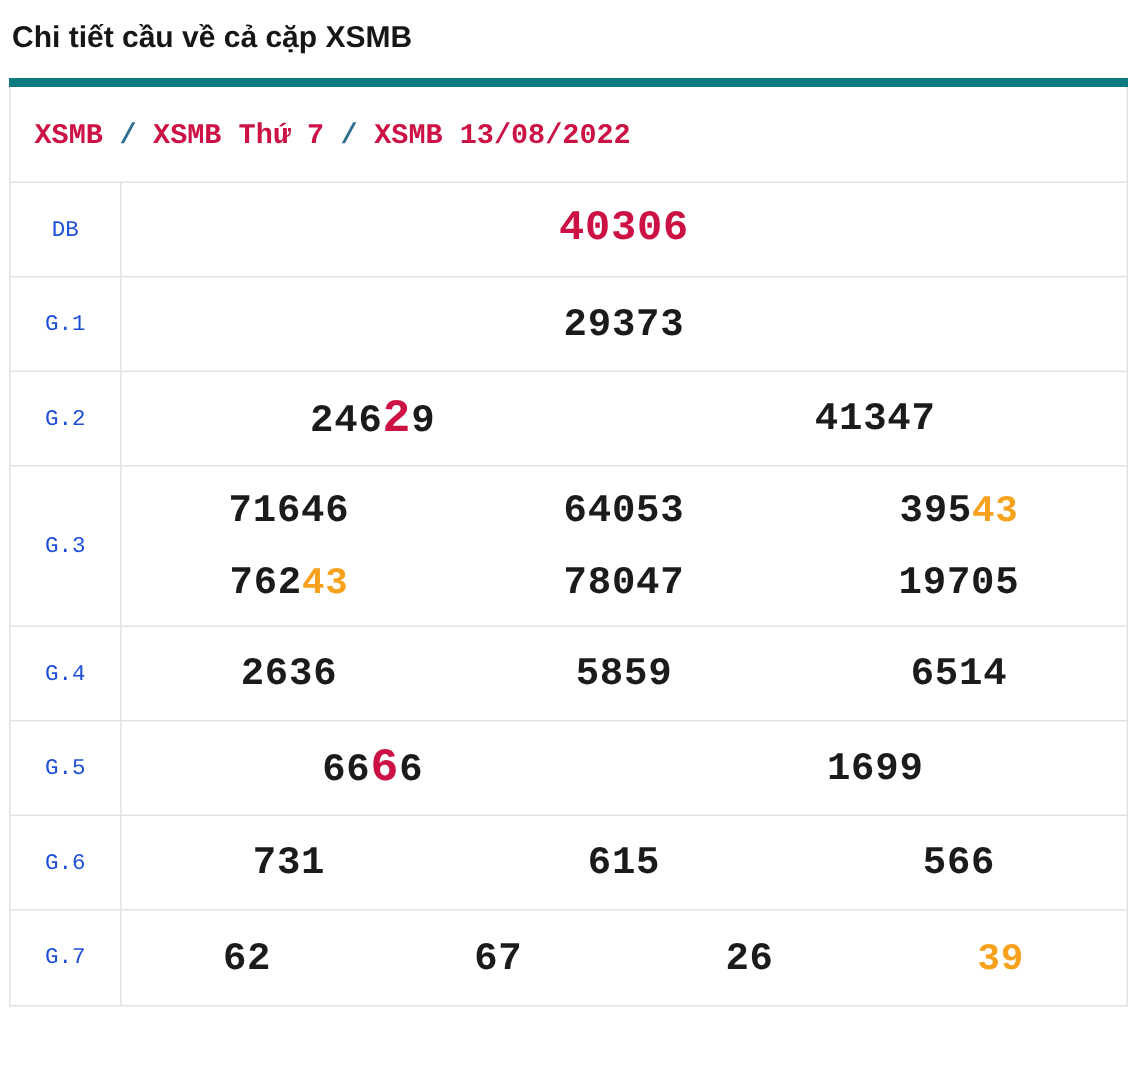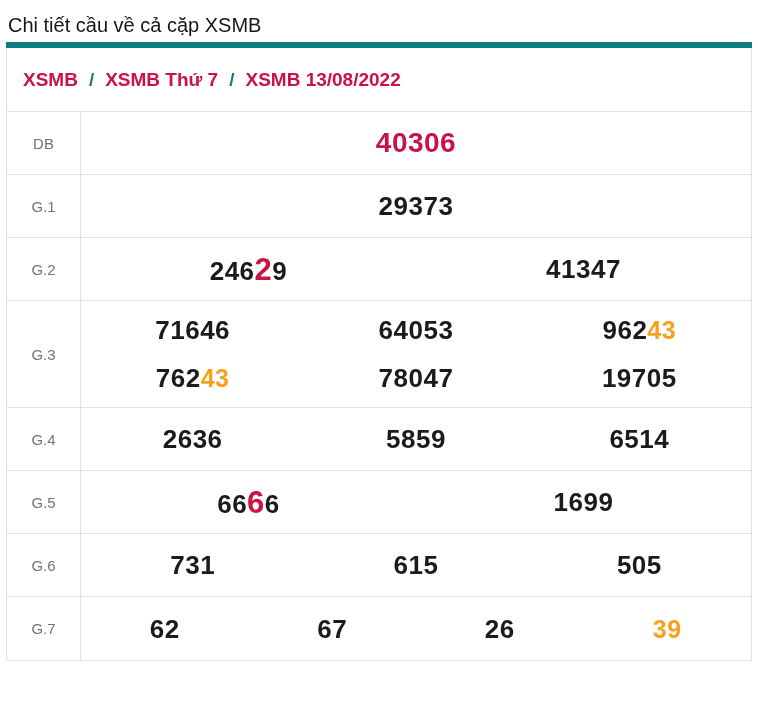--- a/index.html
+++ b/index.html
@@ -5,35 +5,36 @@
   * { box-sizing: border-box; }
   html, body { margin: 0; padding: 0; }
   body {
     width: 758px; height: 718px;
     background: #ffffff;
     font-family: "Liberation Sans", sans-serif;
     overflow: hidden;
   }
   .page-title {
     font-size: 20px;
-    font-weight: 400;
+    font-weight: 700;
     color: #161616;
-    padding: 13px 8px 5px 8px;
+    padding: 13px 8px 15px 8px;
     line-height: 24px;
   }
   .accent-bar {
     height: 6px;
     margin: 0 6px;
     background: var(--teal, #0c7c80);
   }
   .board {
     margin: 0 6px;
     border: 1px solid var(--border, #e2e2e2);
     border-top: none;
     background: #fff;
+    font-family: Liberation Mono, monospace;
   }
   .breadcrumb {
     height: 64px;
     display: flex;
     align-items: center;
     gap: 11px;
     padding: 0 16px;
     border-bottom: 1px solid var(--border, #e2e2e2);
     font-size: 19px;
     font-weight: 700;
@@ -52,21 +53,21 @@
     min-height: 63px;
     border-bottom: 1px solid var(--border, #e2e2e2);
   }
   .prize-row:last-child { border-bottom: none; }
   .row-label {
     flex: 0 0 74px;
     display: flex;
     align-items: center;
     justify-content: center;
     font-size: 15px;
-    color: #737373;
+    color: #1d4ed8;
     border-right: 1px solid var(--border, #e2e2e2);
   }
   .row-content {
     flex: 1;
     display: flex;
     flex-direction: column;
     justify-content: center;
     padding: 5px 0;
   }
   .prize-line {
@@ -127,21 +128,21 @@
             <div class="prize-cell"><span>41347</span></div>
           </div>
         </div>
       </div>
       <div class="prize-row">
         <div class="row-label">G.3</div>
         <div class="row-content">
           <div class="prize-line">
             <div class="prize-cell"><span>71646</span></div>
             <div class="prize-cell"><span>64053</span></div>
-            <div class="prize-cell"><span>962</span><span class="seg-orange">43</span></div>
+            <div class="prize-cell"><span>395</span><span class="seg-orange">43</span></div>
           </div>
           <div class="prize-line">
             <div class="prize-cell"><span>762</span><span class="seg-orange">43</span></div>
             <div class="prize-cell"><span>78047</span></div>
             <div class="prize-cell"><span>19705</span></div>
           </div>
         </div>
       </div>
       <div class="prize-row">
         <div class="row-label">G.4</div>
@@ -161,21 +162,21 @@
             <div class="prize-cell"><span>1699</span></div>
           </div>
         </div>
       </div>
       <div class="prize-row">
         <div class="row-label">G.6</div>
         <div class="row-content">
           <div class="prize-line">
             <div class="prize-cell"><span>731</span></div>
             <div class="prize-cell"><span>615</span></div>
-            <div class="prize-cell"><span>505</span></div>
+            <div class="prize-cell"><span>566</span></div>
           </div>
         </div>
       </div>
       <div class="prize-row">
         <div class="row-label">G.7</div>
         <div class="row-content">
           <div class="prize-line">
             <div class="prize-cell"><span>62</span></div>
             <div class="prize-cell"><span>67</span></div>
             <div class="prize-cell"><span>26</span></div>

